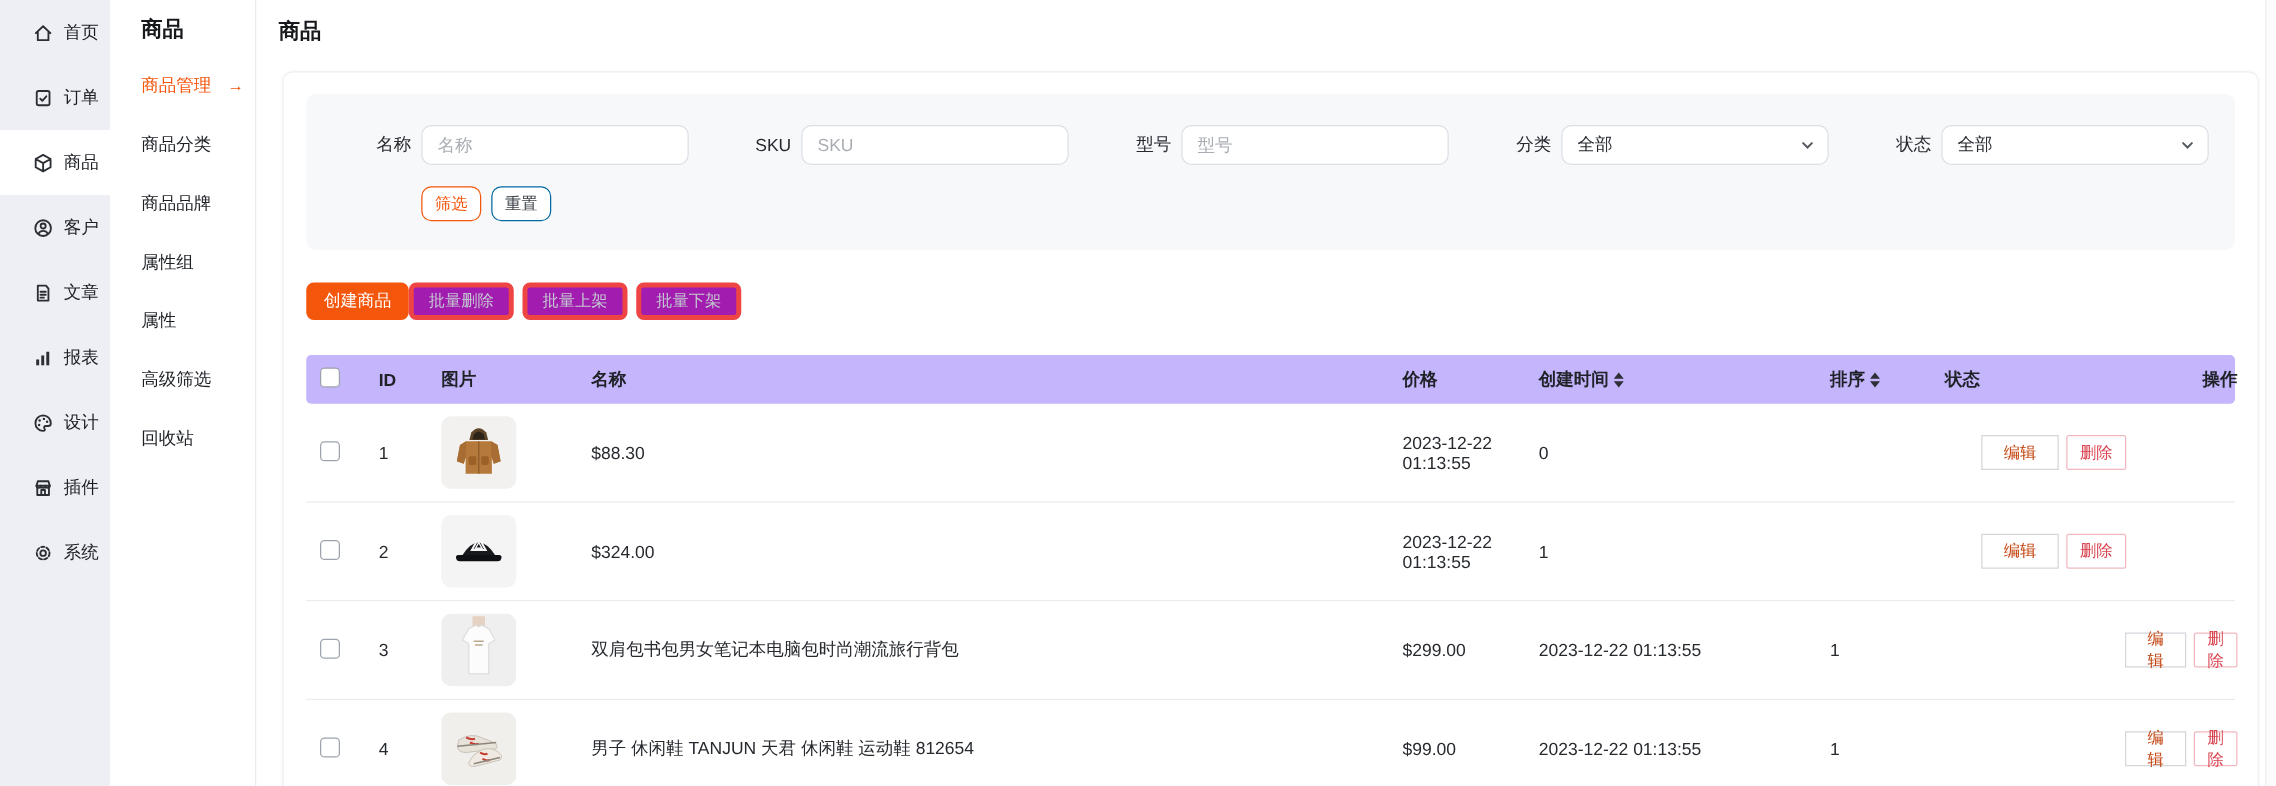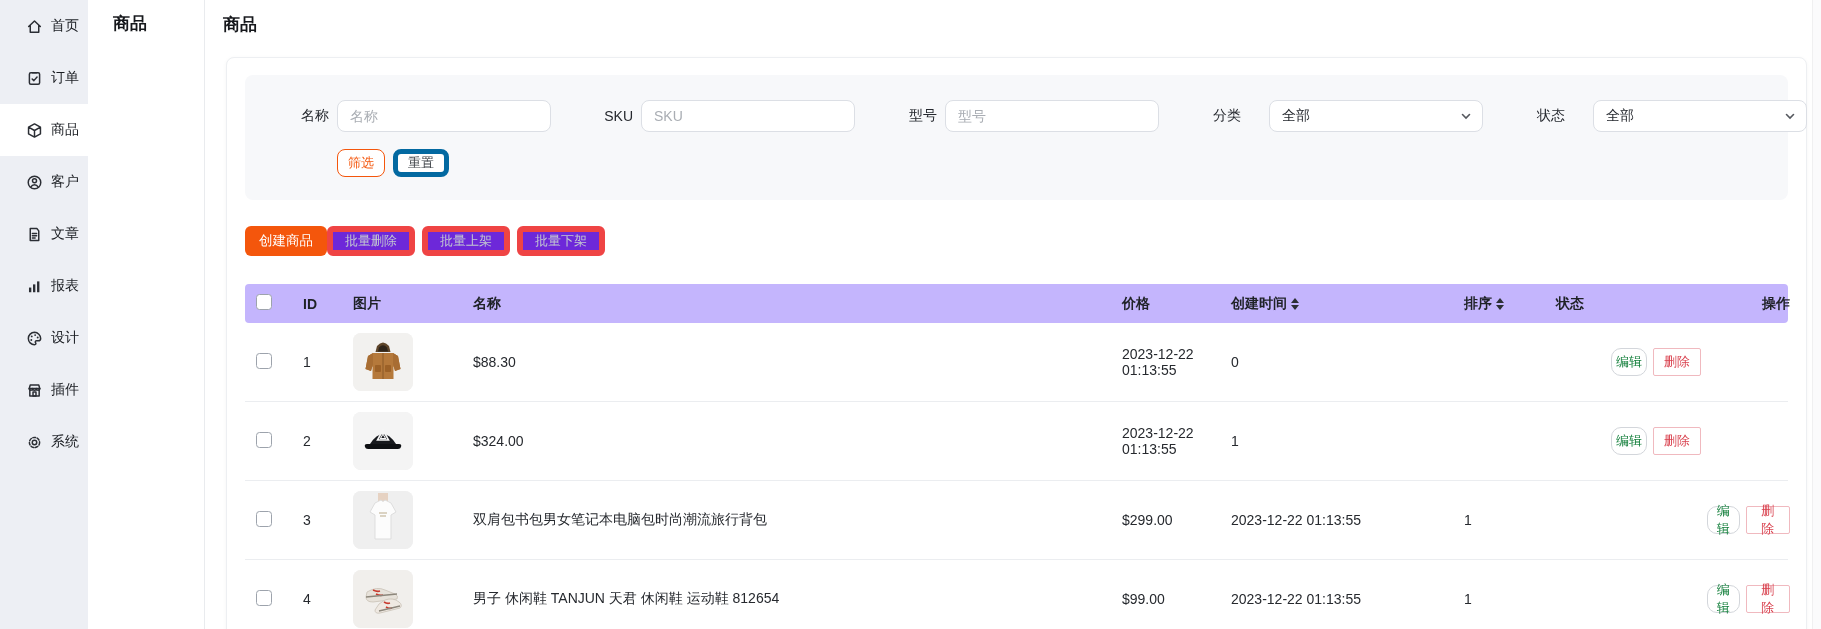--- a/index.html
+++ b/index.html
@@ -37,35 +37,35 @@
   
   .filter-panel { background:#f7f8fa; border-radius:8px; height:125px; padding:25px 18px 23px 42px; }
   .filter-row { display:flex; }
   .f-group { display:flex; align-items:center; margin-right:40px; }
   .f-label { width:42px; text-align:right; margin-right:8px; font-size:14px; color:#25282e; }
   .f-input { width:214px; height:32px; border:1px solid #dcdfe5; border-radius:8px; background:#fff;
              padding:0 12px; font-size:14px; color:#25282e; font-family:inherit; outline:none; }
   .f-input::placeholder { color:#a9adb3; }
   .f-select { width:214px; height:32px; border:1px solid #dcdfe5; border-radius:8px; background:#fff;
               padding:0 10px 0 12px; font-size:14px; color:#25282e; display:flex;
-              align-items:center; justify-content:space-between; cursor:pointer;margin-left:20px; }
+              align-items:center; justify-content:space-between; cursor:pointer; }
   .chev { width:12px; height:12px; stroke:#55585e; fill:none; stroke-width:1.6; stroke-linecap:round; }
   .filter-btn-row { margin-top:17px; padding-left:50px; display:flex; gap:8px; }
   .btn { display:inline-flex; align-items:center; justify-content:center; border-radius:8px;
          font-size:13px; cursor:pointer; background:#fff; font-family:inherit; }
   .btn-filter { height:28px; padding:0 10px; border:1px solid #f4560c; color:#f4560c; }
-  .btn-reset  { height:28px; padding:0 10px; border:5px solid #0369a1; color:#3c4046; }
+  .btn-reset  { height:28px; padding:0 10px; border:1px solid #0369a1; color:#3c4046; }
 
   
   .toolbar { margin-top:26px; display:flex; justify-content:flex-start; align-items:center; }
   .btn-create { height:30px; padding:0 14px; background:#f4560c; color:#fff; border:none;
                 border-radius:6px; font-size:13.5px; cursor:pointer; font-family:inherit; }
   .batch-group { display:flex; gap:7px; }
-  .btn-batch { height:30px; padding:0 12px; border:6px solid #ef4444; color:#c3c8d0;
-               border-radius:6px; font-size:13px; background:#6d28d9; cursor:not-allowed; }
+  .btn-batch { height:30px; padding:0 12px; border:4px solid #ef4444; color:#c3c8d0;
+               border-radius:6px; font-size:13px; background:#a21caf; cursor:not-allowed; }
 
   
   .table { margin-top:28px; }
   .tr { display:grid; grid-template-columns:52px 50px 120px 649px 109px 233px 92px 151px 89px;
         align-items:center; }
   .thead { height:39px; background:#c4b5fd; border-radius:4px; font-weight:700; font-size:14px; color:#1f2227; }
   .tbody .tr { height:79px; border-bottom:1px solid #ebedf0; font-size:14px; color:#26292e; }
   .cell { padding-left:6px; }
   .cell-check { padding-left:11px; }
   .cell-actions { display:flex; justify-content:flex-end; gap:6px; padding-right:0; }
@@ -73,21 +73,21 @@
               display:inline-block; cursor:pointer; }
   .sort { display:inline-flex; flex-direction:column; gap:2px; margin-left:4px; vertical-align:middle; }
   .caret-up    { width:0; height:0; border-left:4px solid transparent; border-right:4px solid transparent;
                  border-bottom:5px solid #2c2f35; }
   .caret-down  { width:0; height:0; border-left:4px solid transparent; border-right:4px solid transparent;
                  border-top:5px solid #2c2f35; }
   .thumb { width:60px; height:58px; border-radius:8px; background:#f3f3f3; overflow:hidden;
            display:flex; align-items:center; justify-content:center; }
   .toggle { width:38px; height:19px; border-radius:10px; background:#f4560c; position:relative; cursor:pointer; }
   .toggle .knob { position:absolute; right:2px; top:2px; width:15px; height:15px; border-radius:50%; background:#fff; }
-  .btn-edit { height:28px; padding:0 4px; border:1px solid #d3d6db; color:#15803d; border-radius:10px; font-size:13px; }
+  .btn-edit { height:28px; padding:0 17px; border:1px solid #d3d6db; color:#c2410c; border-radius:0; font-size:13px; }
   .btn-del  { height:28px; padding:0 10px; border:1px solid #f0b9bf; color:#d9414e; border-radius:2px; font-size:13px; }
 
   
   .scroll-track { position:absolute; right:0; top:0; bottom:0; width:9px; background:#fbfbfc;
                   border-left:1px solid #f0f0f1; z-index:5; }
 </style>
 </head>
 <body>
 
 <div class="screen">
@@ -175,20 +175,44 @@
             <circle cx="8" cy="8" r="2.1"></circle>
             <circle cx="8" cy="8" r="4.8" stroke-dasharray="2.5 1.6"></circle>
           </svg>
         </span>
       <span>系统</span>
     </div>
   </nav>
 
   <nav class="sec-sidebar">
     <div class="sec-title">商品</div>
+    <div class="sec-list">
+      <div class="sec-item active">
+        <span>商品管理</span>
+        <span class="sec-arrow">→</span>
+      </div>
+      <div class="sec-item">
+          <span>商品分类</span>
+        </div>
+      <div class="sec-item">
+          <span>商品品牌</span>
+        </div>
+      <div class="sec-item">
+          <span>属性组</span>
+        </div>
+      <div class="sec-item">
+          <span>属性</span>
+        </div>
+      <div class="sec-item">
+          <span>高级筛选</span>
+        </div>
+      <div class="sec-item">
+          <span>回收站</span>
+        </div>
+    </div>
   </nav>
 
   <main class="main">
     <h1 class="page-title">商品</h1>
 
     <section class="card">
 
       <div class="filter-panel">
         <div class="filter-row">
           <div class="f-group">

